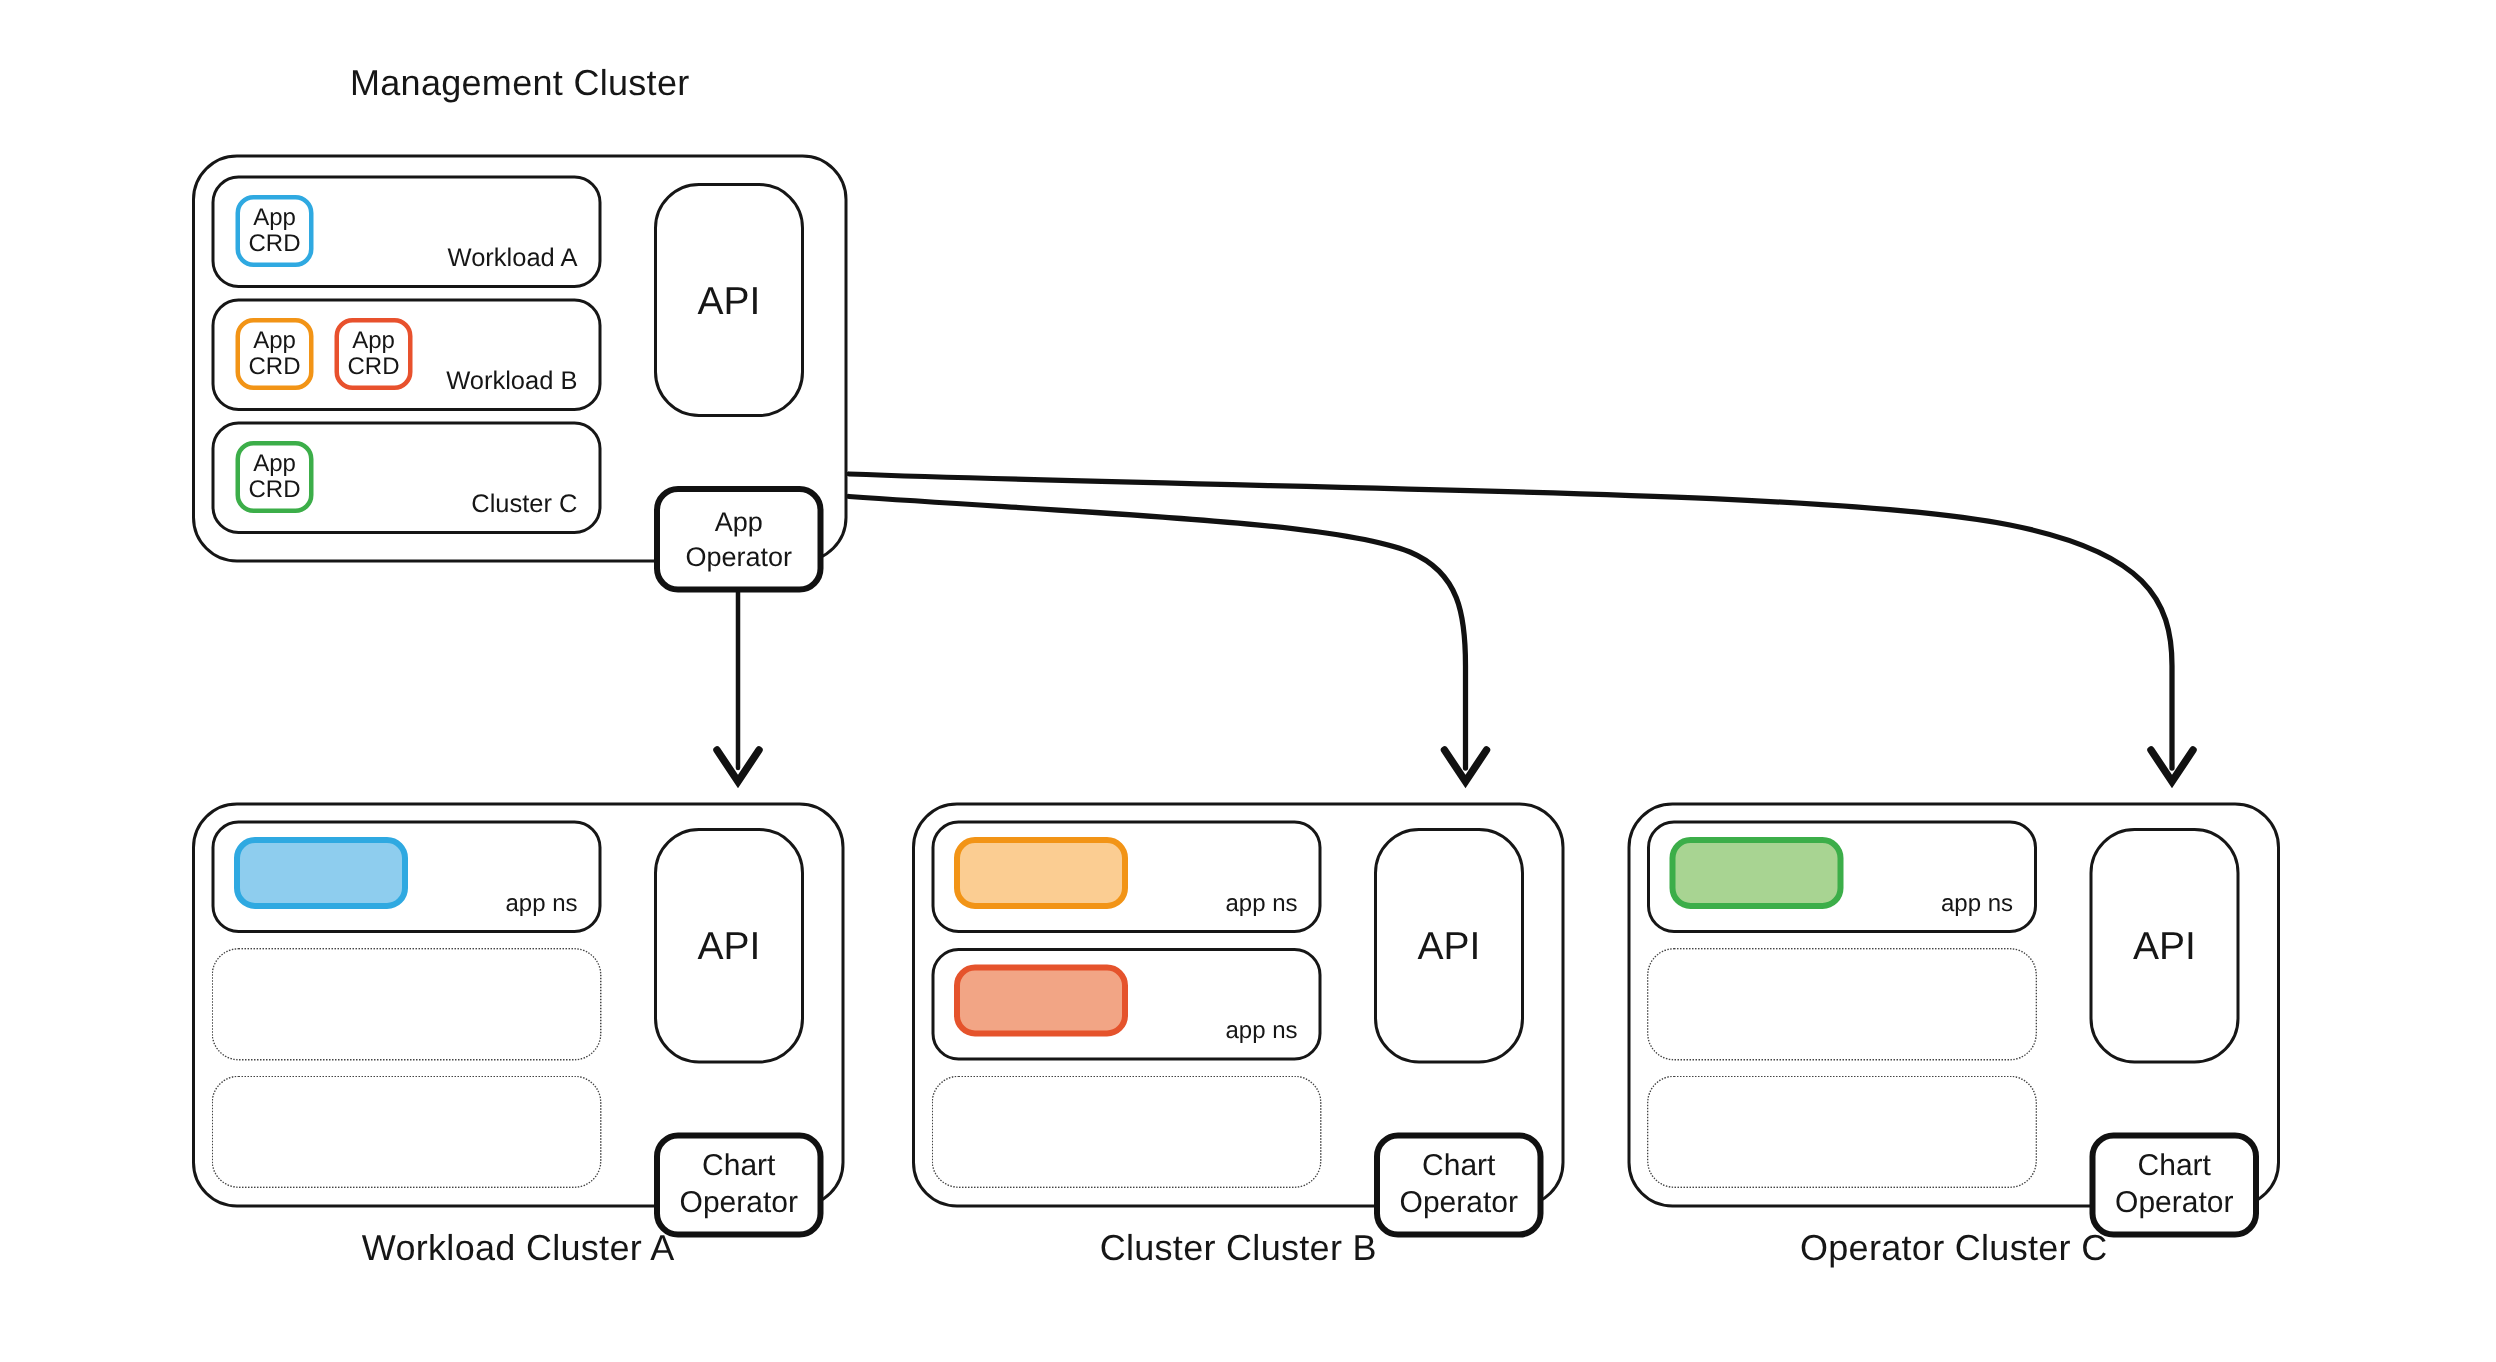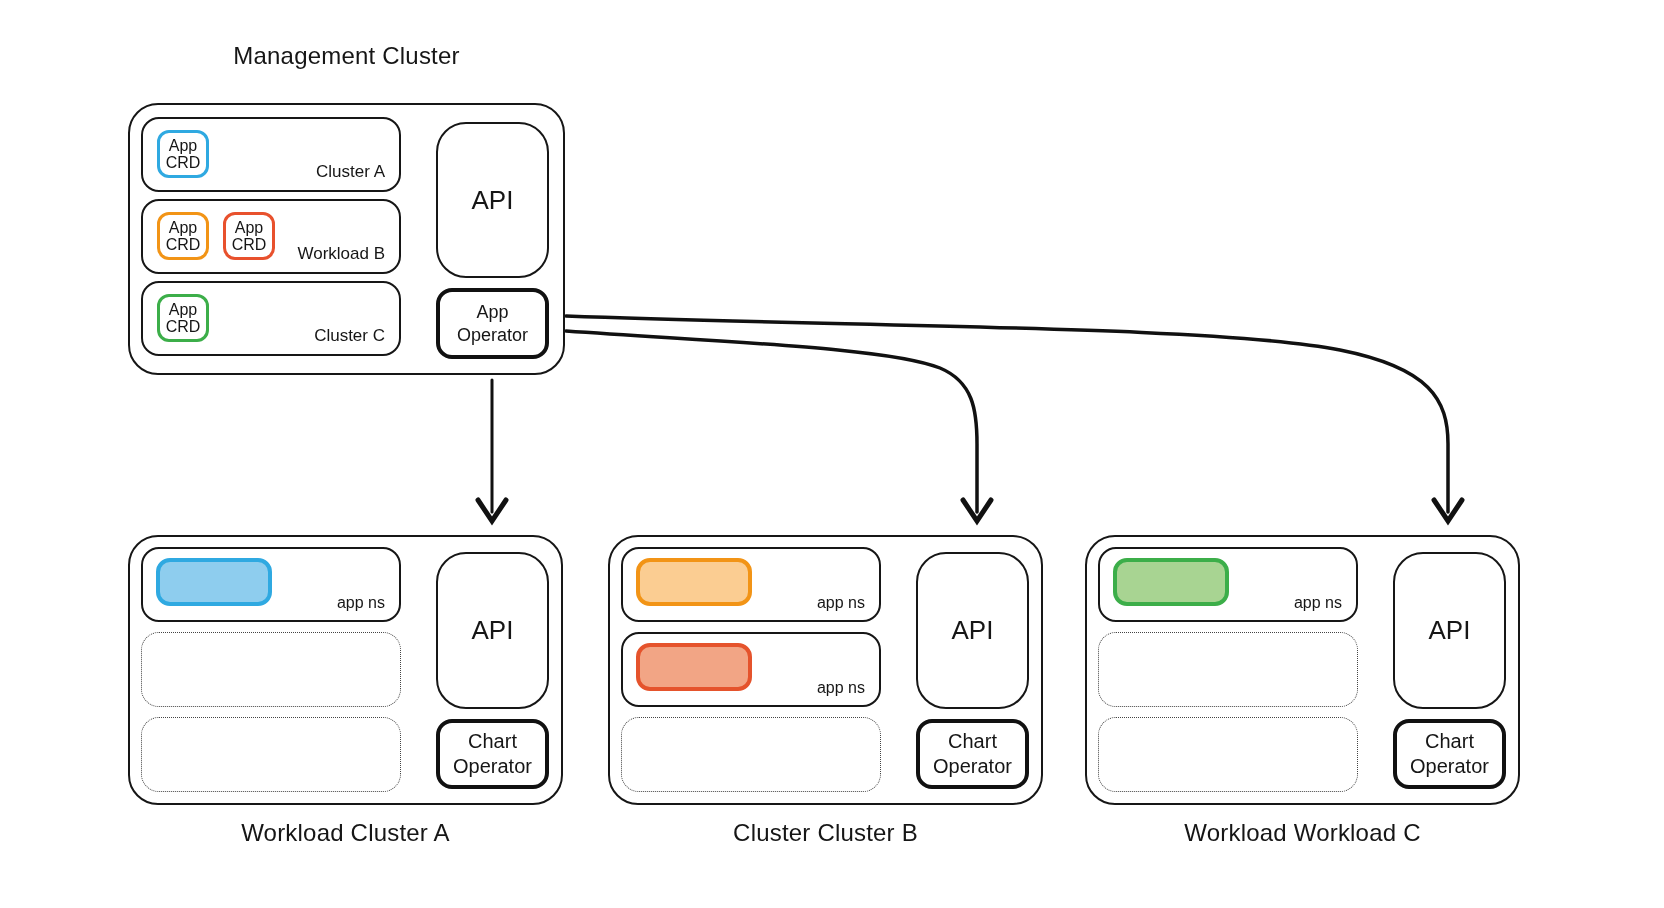--- a/index.html
+++ b/index.html
@@ -22,26 +22,26 @@
   
   .crd-badge{position:absolute;top:11px;width:52px;height:48px;border:3px solid #000;border-radius:12px;
              background:#fff;box-sizing:border-box;display:flex;flex-direction:column;
              align-items:center;justify-content:center;line-height:1.08;font-size:16px;color:#161616;}
 
   
   .ns-pill{position:absolute;left:13px;top:9px;width:116px;height:48px;border:4px solid #000;
            border-radius:14px;box-sizing:border-box;}
 
   
-  .api-box{position:absolute;left:306px;width:113px;border:2.5px solid #161616;border-radius:30px;
+  .api-box{position:absolute;left:306px;width:100px;border:2.5px solid #161616;border-radius:30px;
            background:#fff;box-sizing:border-box;display:flex;align-items:center;justify-content:center;
            font-size:26px;color:#161616;}
   .op-box{position:absolute;left:306px;width:113px;border:4px solid #111;border-radius:16px;
           background:#fff;box-sizing:border-box;display:flex;align-items:center;justify-content:center;
-          text-align:center;font-size:18px;line-height:1.25;color:#161616;padding:0 8px;}
+          text-align:center;font-size:18px;line-height:1.25;color:#161616;padding:0 8px;margin-top:36px;}
 
   .mgmt-api{top:17px;height:156px;}
   .mgmt-op{top:183px;height:71px;font-size:18px;}
   .wl-api{top:15px;height:157px;}
   .wl-op{top:182px;height:70px;font-size:20px;}
 </style>
 </head>
 <body>
 
 <div class="canvas">
@@ -59,21 +59,21 @@
 
   <div class="big-title" style="left:128px;top:42px;width:437px;">Management Cluster</div>
 
   <div class="outer-box" style="left:128px;top:103px;width:437px;height:272px;">
 
     <div class="row" style="top:12px;">
       <div class="crd-badge" style="left: 14px; border-color: rgb(47, 169, 225);">
         <span>App</span>
         <span>CRD</span>
       </div>
-      <span class="row-label">Cluster A</span>
+      <span class="row-label">Workload A</span>
     </div>
 
     <div class="row" style="top:94px;">
       <div class="crd-badge" style="left: 14px; border-color: rgb(242, 148, 22);">
         <span>App</span>
         <span>CRD</span>
       </div>
       <div class="crd-badge" style="left: 80px; border-color: rgb(232, 81, 45);">
         <span>App</span>
         <span>CRD</span>
@@ -139,15 +139,15 @@
     </div>
     <div class="row dotted" style="top:95px;"></div>
     <div class="row dotted" style="top:180px;"></div>
     <div class="api-box wl-api">
       <span>API</span>
     </div>
     <div class="op-box wl-op">
       <span>Chart Operator</span>
     </div>
   </div>
-  <div class="big-title" style="left:1085px;top:819px;width:435px;">Workload Workload C</div>
+  <div class="big-title" style="left:1085px;top:819px;width:435px;">Operator Cluster C</div>
 
 </div>
 
 </body></html>

